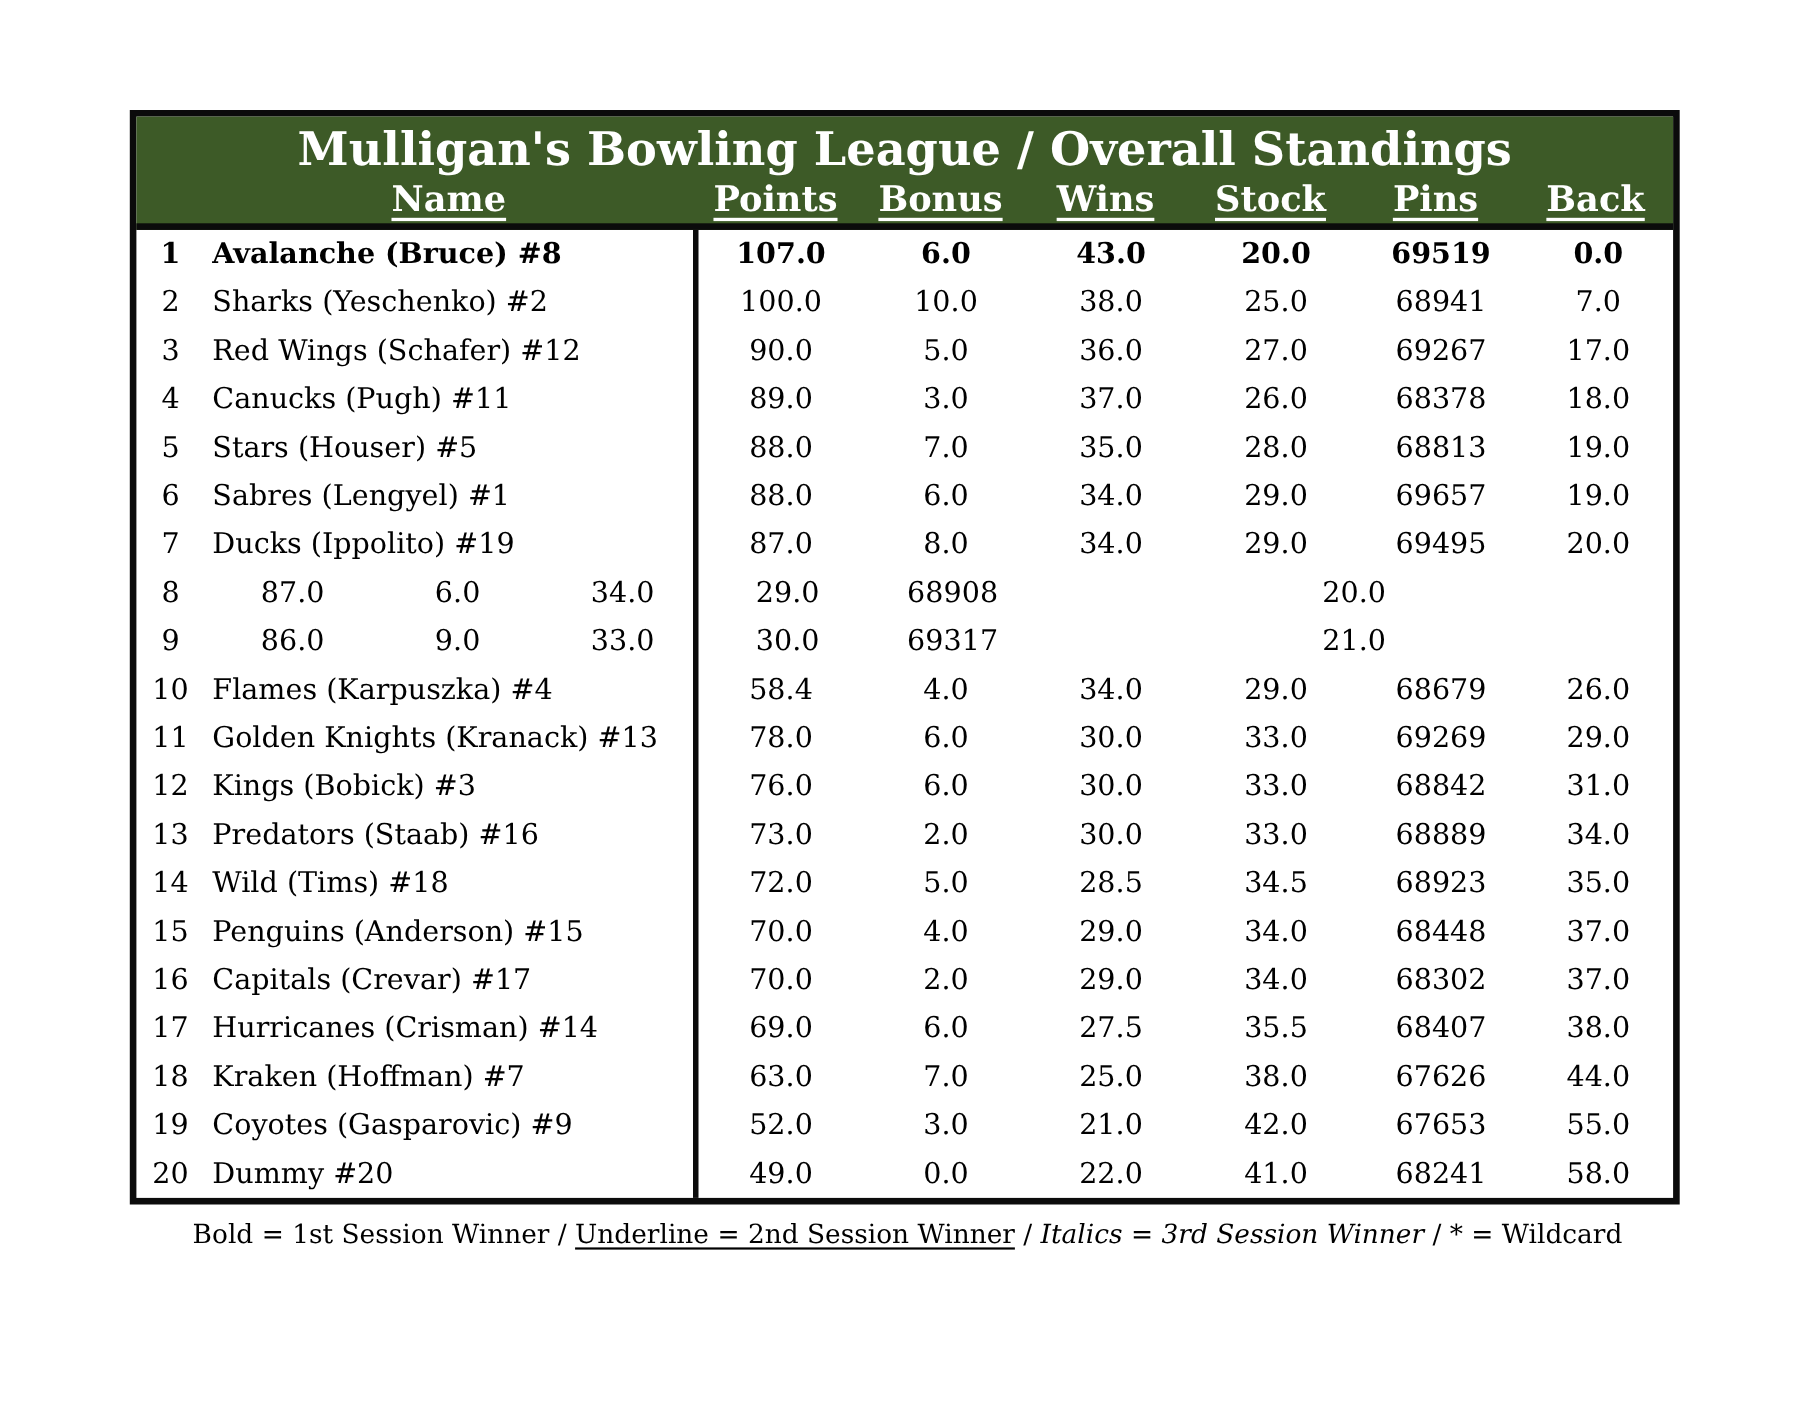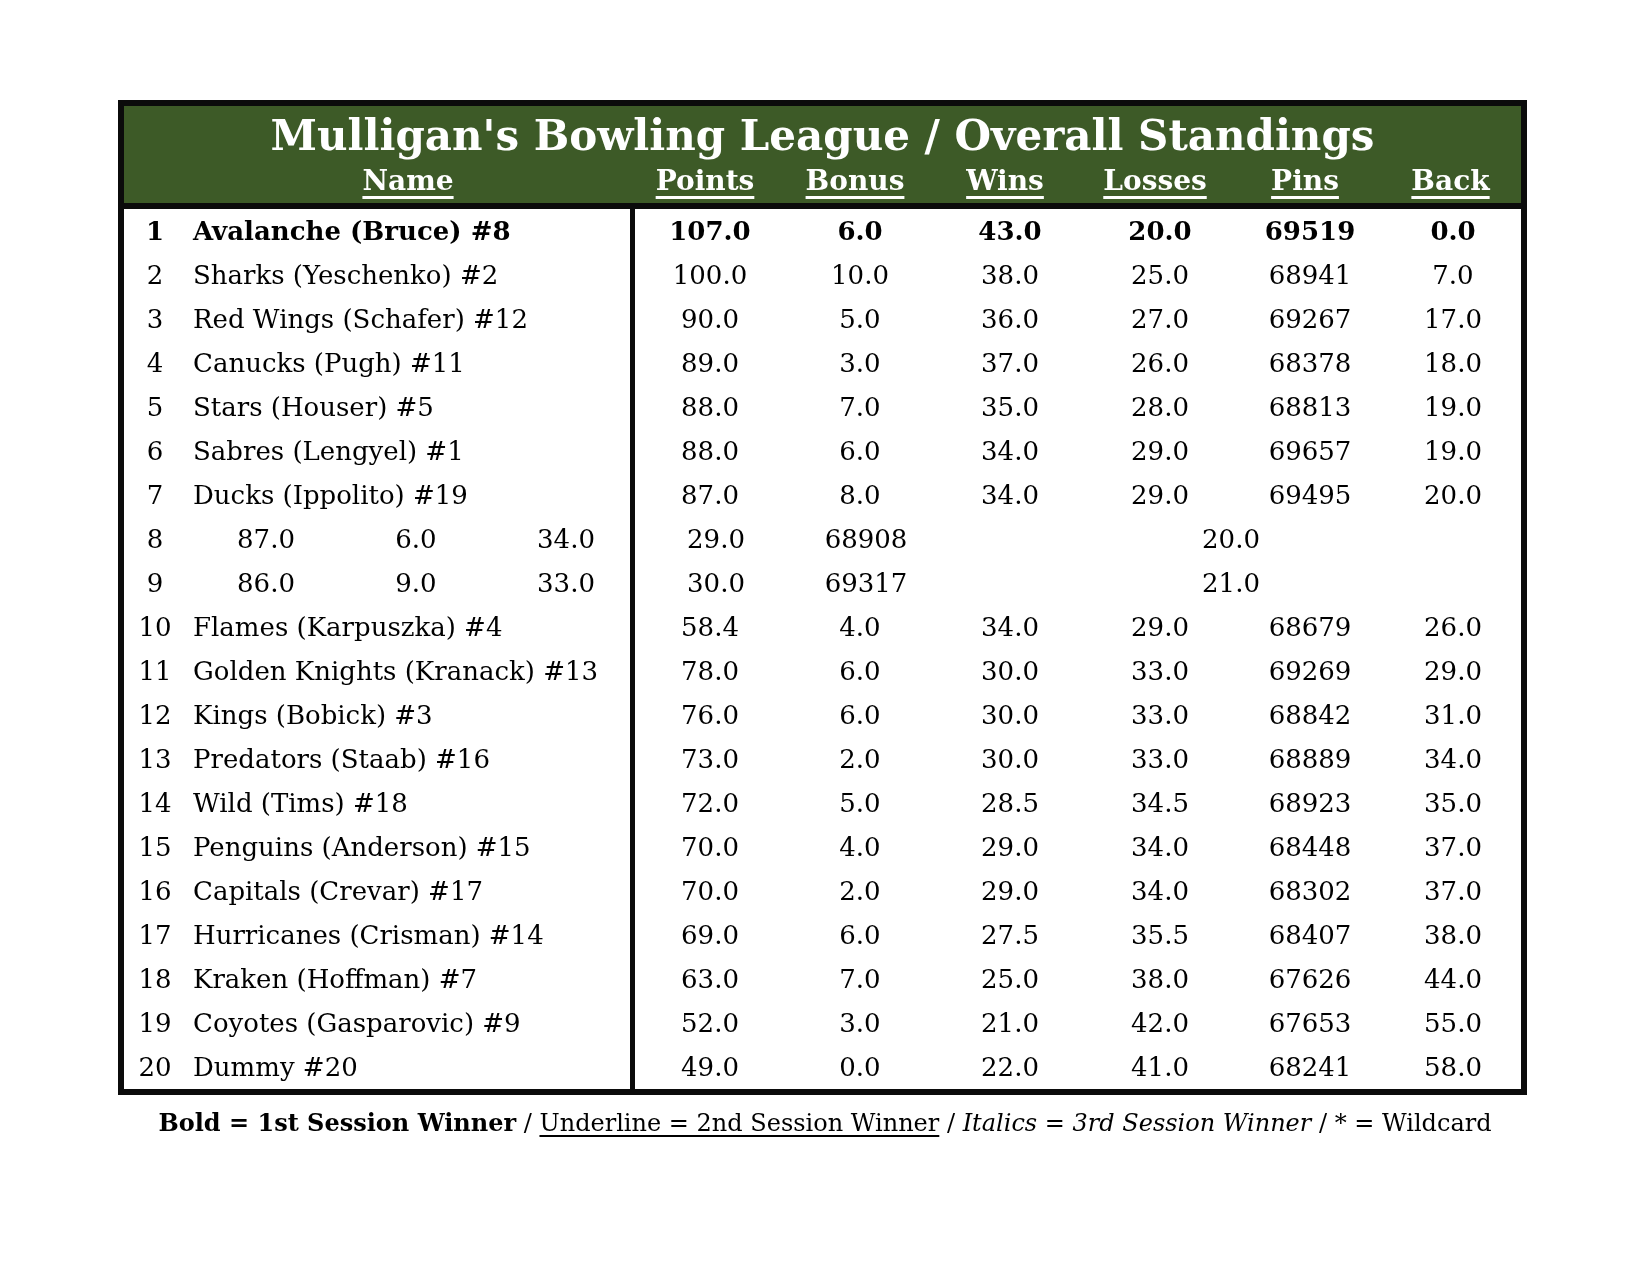--- a/index.html
+++ b/index.html
@@ -28,21 +28,21 @@
   }
   .table-title {
     height:56px; line-height:60px;
     text-align:center;
     font-size:42px; font-weight:bold;
     white-space:nowrap;
   }
   .column-headers {
     display:flex;
     height:41px; line-height:38px;
-    font-size:28px; font-weight:bold;
+    font-size:32px; font-weight:bold;
   }
   .column-headers .hcell {
     text-align:center;
     text-decoration:underline;
     text-decoration-thickness:3px;
     text-underline-offset:6px;
   }
   .h-rank  { width:62px; text-decoration:none; }
   .h-name  { width:444px; }
   .h-points,.h-bonus,.h-wins,.h-losses,.h-pins { width:150px; }
@@ -68,39 +68,39 @@
   .c-points { width:150px; margin-left:5px; }
   .c-bonus,.c-wins,.c-losses,.c-pins { width:150px; }
   .c-back   { flex:1; }
   .legend {
     position:absolute; left:0; top:1108px;
     width:1650px;
     text-align:center;
     font-size:24px;
     white-space:pre;
   }
-  .seg-bold      { font-weight:bold; }
+  .seg-bold      { font-weight:normal; }
   .seg-underline { text-decoration:underline; text-underline-offset:4px; }
   .seg-italic    { font-style:italic; }
   .seg-normal    { }
 </style>
 </head>
 <body>
 
 <div class="page">
   <div class="standings-table">
     <div class="table-header">
       <div class="table-title">Mulligan's Bowling League / Overall Standings</div>
       <div class="column-headers">
         <div class="hcell h-rank"></div>
         <div class="hcell h-name">Name</div>
         <div class="hcell h-points">Points</div>
         <div class="hcell h-bonus">Bonus</div>
         <div class="hcell h-wins">Wins</div>
-        <div class="hcell h-losses">Losses</div>
+        <div class="hcell h-losses">Stock</div>
         <div class="hcell h-pins">Pins</div>
         <div class="hcell h-back">Back</div>
       </div>
     </div>
     <div class="table-body">
       <div class="v-divider"></div>
       <div style="display:flex;flex-direction:column;flex:1 1 auto;">
           <div class="trow bold">
             <div class="cell c-rank">1</div>
             <div class="cell c-name">Avalanche (Bruce) #8</div>

